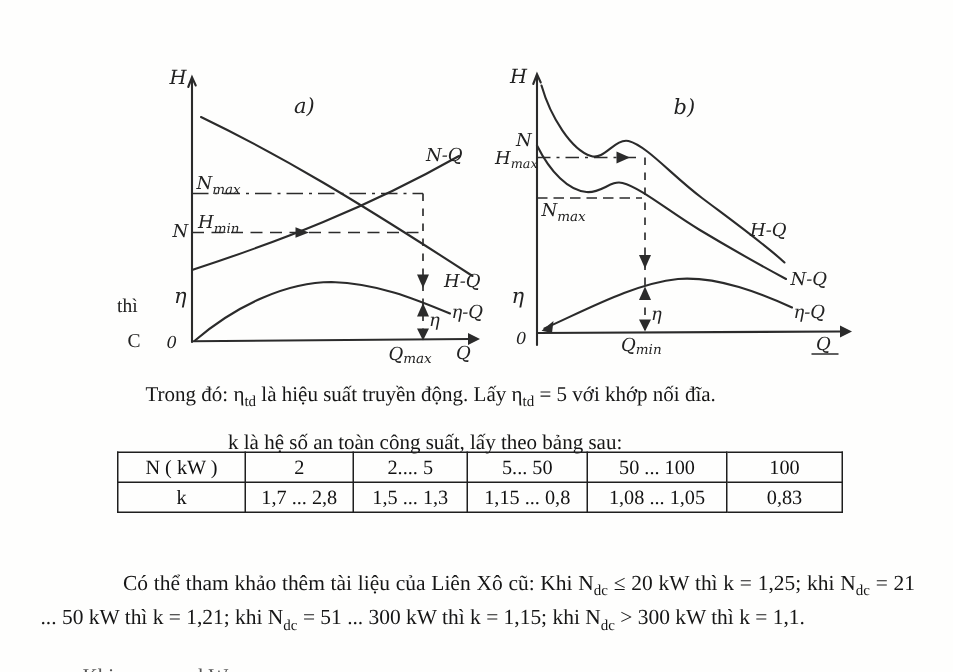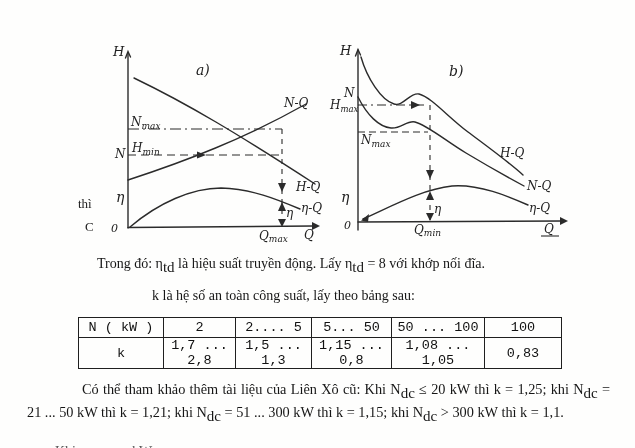--- a/index.html
+++ b/index.html
@@ -11,21 +11,21 @@
   .abs{position:absolute;}
   
   #fig{position:absolute;left:0;top:0;width:635px;height:250px;}
   svg text{fill:#222;}
   .hw{font-family:"DejaVu Serif", serif;font-style:italic;}
   .stroke{stroke:#2b2b2b;stroke-width:1.4;fill:none;stroke-linecap:round;}
   .thin{stroke:#2b2b2b;stroke-width:1.1;fill:none;}
   .arrow{fill:#2b2b2b;stroke:none;}
   
   .line{white-space:nowrap;font-size:14px;color:#161616;}
-  sub.s{font-size:15px;line-height:0;}
+  sub.s{font-size:10px;line-height:0;}
   
   .frag{font-size:13px;color:#222;text-align:right;}
   
   table{border-collapse:collapse;table-layout:fixed;}
   td{
     border:1.4px solid #1f1f1f;text-align:center;vertical-align:middle;
     font-size:13.5px;color:#111;padding:0;height:19px;
   }
   
   #para{
@@ -110,24 +110,24 @@
     <text class="hw" x="500" y="157" font-size="12">H-Q</text>
     <text class="hw" x="527" y="190" font-size="12">N-Q</text>
     <text class="hw" x="529" y="212" font-size="12">η-Q</text>
     <text class="hw" x="434" y="213" font-size="12">η</text>
     <text class="hw" x="414" y="234" font-size="12"><tspan>Q</tspan><tspan dy="2" font-size="9">min</tspan></text>
     <text class="hw" x="544" y="233" font-size="12">Q</text>
   </g>
 </svg>
 </div>
 
-<div class="abs line" style="left:97px;top:256px;"><span>Trong đó: η</span><sub class="s">td</sub><span> là hiệu suất truyền động. Lấy η</span><sub class="s">td</sub><span> = 8 với khớp nối đĩa.</span></div>
+<div class="abs line" style="left:97px;top:256px;"><span>Trong đó: η</span><sub class="s">td</sub><span> là hiệu suất truyền động. Lấy η</span><sub class="s">td</sub><span> = 5 với khớp nối đĩa.</span></div>
 <div class="abs line" style="left:152px;top:288px;font-family:Liberation Serif, serif;">k là hệ số an toàn công suất, lấy theo bảng sau:</div>
 
-<div class="abs" style="left:78px;top:317px;font-family:Liberation Mono, monospace;">
+<div class="abs" style="left:78px;top:301px;">
   <table>
     <tbody>
         <tr>
       <td style="width:84px">N ( kW )</td>
       <td style="width:71px">2</td>
       <td style="width:75px">2.... 5</td>
       <td style="width:79px">5... 50</td>
       <td style="width:92px">50 ... 100</td>
       <td style="width:76px">100</td>
     </tr>

